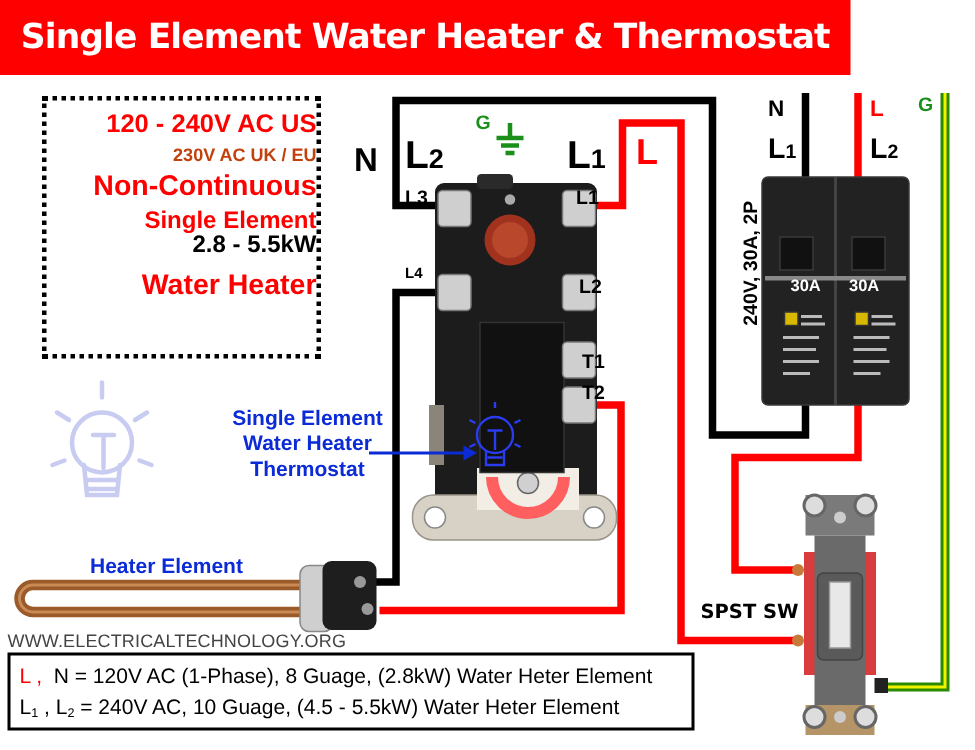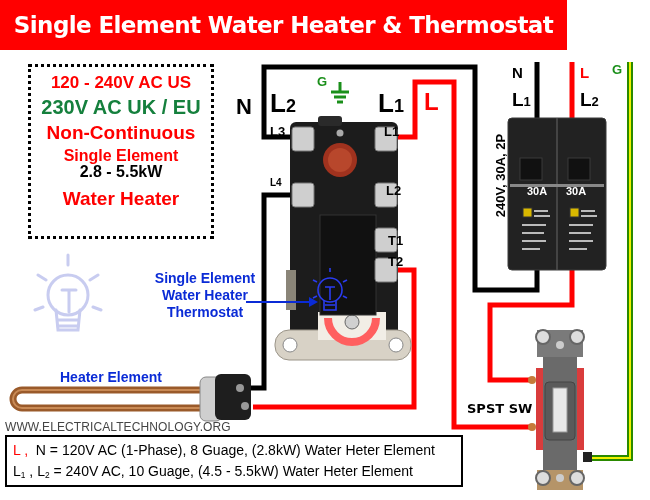--- a/index.html
+++ b/index.html
@@ -1,19 +1,19 @@
 <!DOCTYPE html>
 <html><head>
 <meta charset="utf-8">
 <style>
   html, body { margin: 0; padding: 0; }
   body { width: 650px; height: 500px; position: relative; background: #ffffff; overflow: hidden; font-family: "Liberation Sans", sans-serif; }
   .banner { position: absolute; left: 0; top: 0; width: 567px; height: 50px; background: #ff0000; color: #fff; font-family: "DejaVu Sans", sans-serif; font-weight: bold; font-size: 23px; line-height: 50px; text-align: center; letter-spacing: -0.6px; }
   .abs { position: absolute; }
-  .spec-box { position: absolute; left: 28px; top: 64px; width: 186px; height: 175px; border: 3px dotted #000; box-sizing: border-box; text-align: center; }
+  .spec-box { position: absolute; left: 28px; top: 64px; width: 186px; height: 175px; border: 3px dotted #000; box-sizing: border-box; text-align: right; }
   .spec-box div { font-weight: bold; line-height: 1; }
   .lbl { position: absolute; font-weight: bold; color: #000; }
   .blue { color: #0a2bd6; }
   .red { color: #ff0000; }
   .green { color: #1a8f1a; }
   .legend { position: absolute; left: 5px; top: 435px; width: 458px; height: 52px; border: 2px solid #000; box-sizing: border-box; background: #fff; font-size: 14px; padding: 3px 6px; line-height: 21px; }
   .site { position: absolute; left: 5px; top: 420px; font-size: 12px; color: #444; letter-spacing: 0.1px; }
   sub { font-size: 60%; vertical-align: baseline; position: relative; top: 2px; }
   svg { position: absolute; left: 0; top: 0; }
 </style>
@@ -137,21 +137,21 @@
     <path d="M210 390 H22 A9 9 0 0 0 22 408 H210" fill="none" stroke="#c98a55" stroke-width="2"></path>
     <rect x="200" y="377" width="22" height="44" rx="6" fill="#cfcfcf" stroke="#888"></rect>
     <rect x="215" y="374" width="36" height="46" rx="6" fill="#1e1e1e"></rect>
     <circle cx="240" cy="388" r="4" fill="#999"></circle>
     <circle cx="245" cy="406" r="4" fill="#999"></circle>
   </g>
 </svg>
 
 <div class="spec-box">
   <div class="red" style="font-size:17px; margin-top:7px;">120 - 240V AC US</div>
-  <div style="font-size:20px; margin-top:6px; color:#15803d;">230V AC UK / EU</div>
+  <div style="font-size:12px; margin-top:6px; color:#c2410c;">230V AC UK / EU</div>
   <div class="red" style="font-size:19px; margin-top:6px;">Non-Continuous</div>
   <div class="red" style="font-size:16px; margin-top:6px;">Single Element</div>
   <div style="font-size:16px; margin-top:0; color:#000;">2.8 - 5.5kW</div>
   <div class="red" style="font-size:19px; margin-top:9px;">Water Heater</div>
 </div>
 
 <span class="lbl" style="left:236px; top:94px; font-size:22px;">N</span>
 <span class="lbl" style="left:270px; top:88px; font-size:26px;"><span>L</span><span style="font-size:18px;">2</span></span>
 <span class="lbl green" style="left:317px; top:74px; font-size:13px;">G</span>
 <span class="lbl" style="left:378px; top:88px; font-size:26px;"><span>L</span><span style="font-size:18px;">1</span></span>

